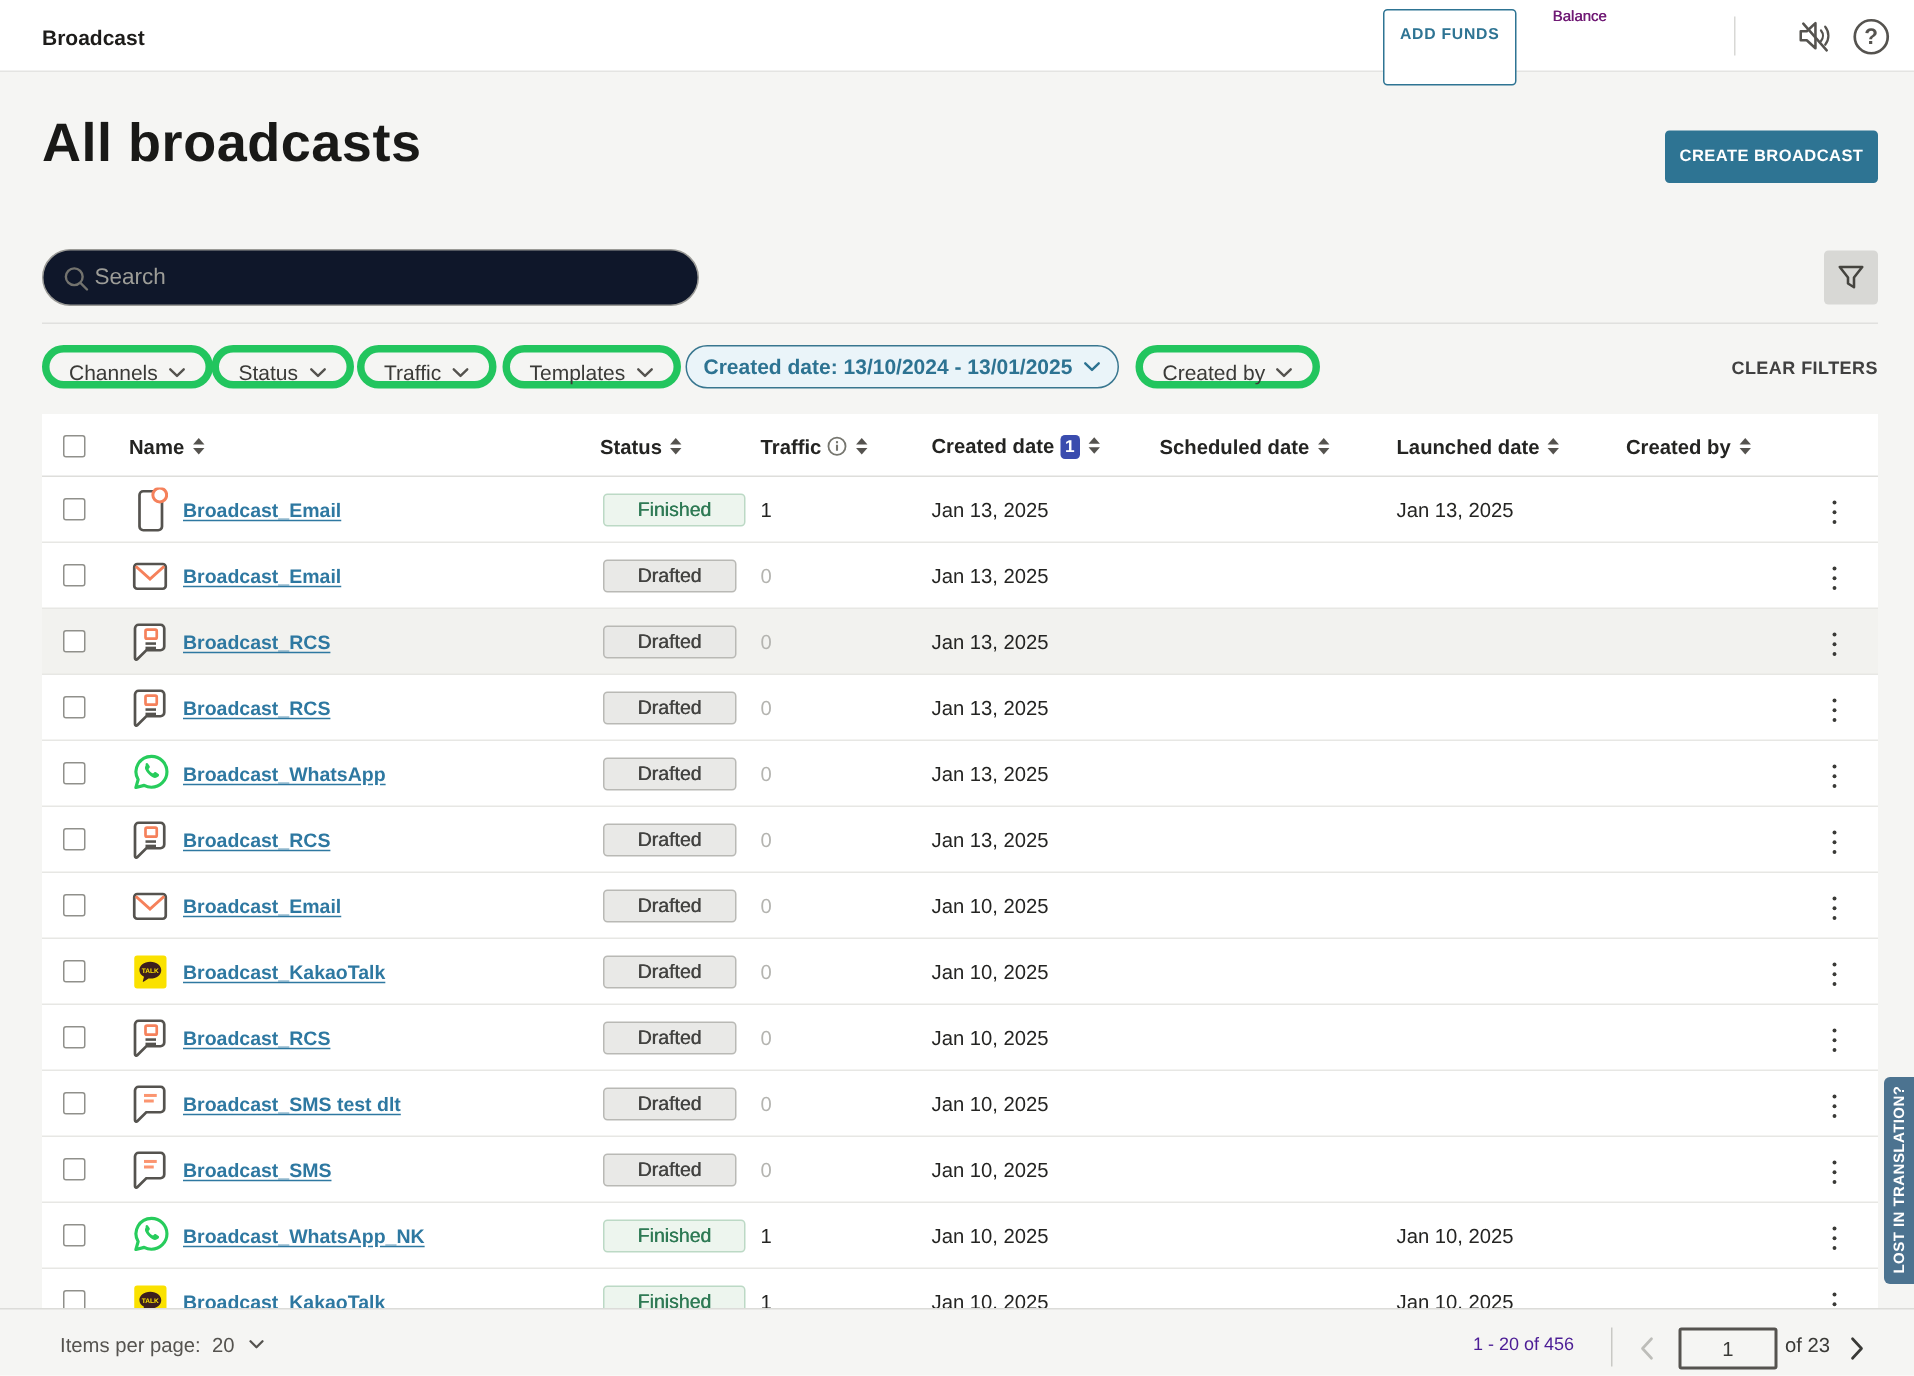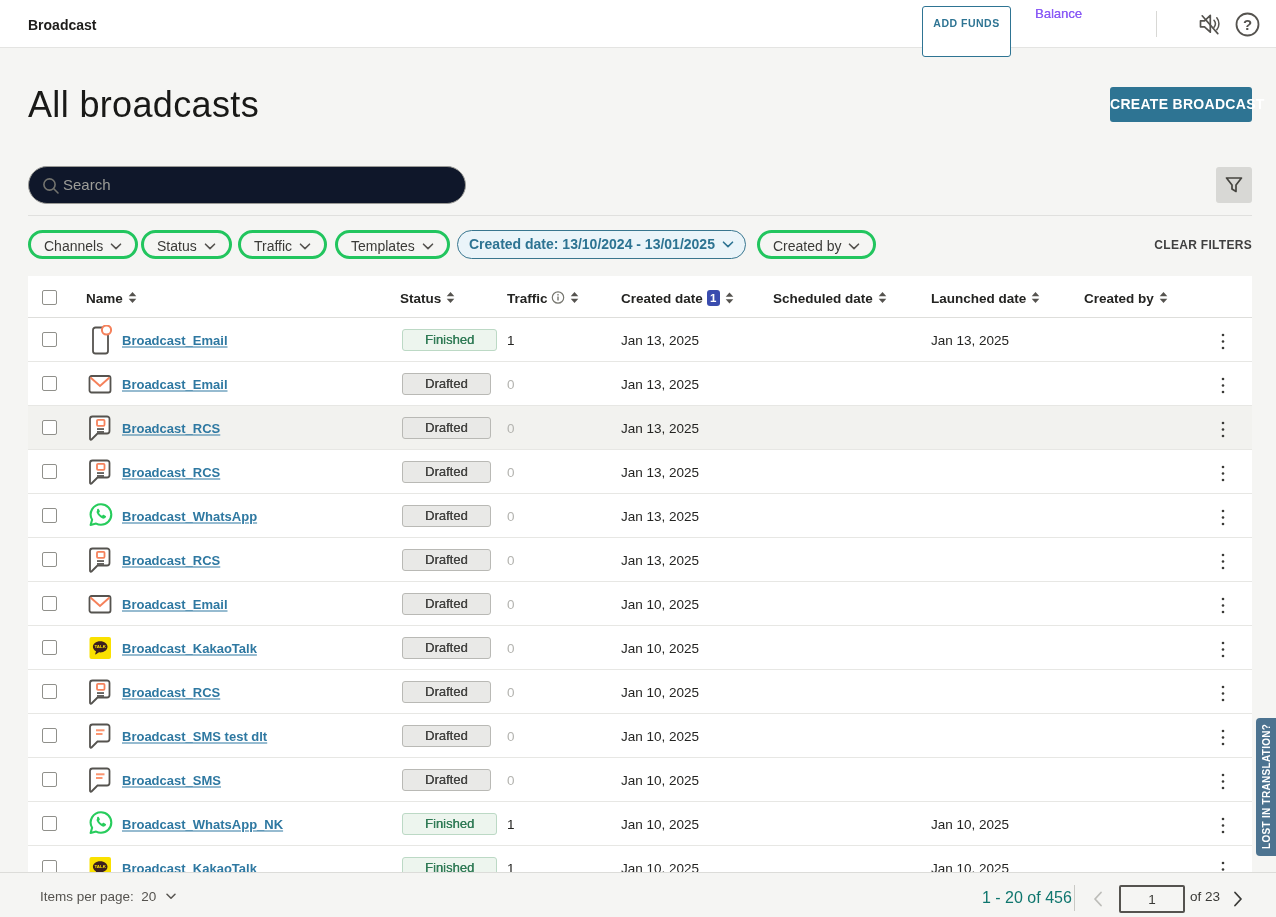--- a/index.html
+++ b/index.html
@@ -2,32 +2,32 @@
 <html><head><meta charset="utf-8">
 <style>
 * { margin:0; padding:0; box-sizing:border-box; }
 html,body { width:1276px; height:917px; overflow:hidden; }
 body { font-family:"Liberation Sans", sans-serif; background:#f5f5f3; position:relative; }
 .abs { position:absolute; }
 
 .topbar { position:absolute; left:0; top:0; width:1276px; height:48px; background:#fff; border-bottom:1px solid #e4e4e2; z-index:5; }
 .brand { position:absolute; left:28px; top:17px; font-size:14px; font-weight:bold; color:#1d1c1a; }
 .addfunds { position:absolute; left:922px; top:6px; width:89px; height:51px; border:1px solid #2e7493; border-radius:3px; color:#2e7493; font-size:10.5px; font-weight:bold; letter-spacing:.5px; text-align:center; line-height:32px; background:#fff; white-space:nowrap; }
-.balance { position:absolute; left:1035px; top:6px; font-size:13px; font-weight:normal; color:#8b5cf6; text-shadow:.3px 0 0 currentColor; }
+.balance { position:absolute; left:1035px; top:6px; font-size:10px; font-weight:normal; color:#701a75; text-shadow:.3px 0 0 currentColor; }
 .topdiv { position:absolute; left:1156px; top:11px; width:1px; height:26px; background:#d8d8d5; }
 
-.h1 { position:absolute; left:28px; top:84px; font-size:36px; font-weight:normal; color:#191917; letter-spacing:.35px; }
-.createbtn { position:absolute; left:1110px; top:87px; width:142px; height:35px; background:#2e7493; border-radius:3px; color:#fff; font-size:14px; font-weight:bold; letter-spacing:.3px; text-align:center; line-height:35px; white-space:nowrap; }
+.h1 { position:absolute; left:28px; top:74px; font-size:36px; font-weight:bold; color:#191917; letter-spacing:.35px; }
+.createbtn { position:absolute; left:1110px; top:87px; width:142px; height:35px; background:#2e7493; border-radius:3px; color:#fff; font-size:11px; font-weight:bold; letter-spacing:.3px; text-align:center; line-height:35px; white-space:nowrap; }
 
 .search { position:absolute; left:28px; top:166px; width:438px; height:38px; background:#0f172a; border:1px solid #9a9a96; border-radius:19px; }
 .search .ph { position:absolute; left:34px; top:9px; font-size:15px; color:#9d9d98; }
 .filterbtn { position:absolute; left:1216px; top:167px; width:36px; height:36px; background:#d8d8d5; border-radius:3px; }
 .hr1 { position:absolute; left:28px; top:215px; width:1224px; height:1px; background:#e0e0de; }
 
-.chip { position:absolute; top:230px; height:29px; border:3px solid #22c55e; border-radius:15px; background:#f5f5f3; font-size:14px; color:#3a3a37; line-height:27px; padding:0 13px; white-space:nowrap; }
+.chip { position:absolute; top:230px; height:29px; border:5px solid #22c55e; border-radius:15px; background:#f5f5f3; font-size:14px; color:#3a3a37; line-height:27px; padding:0 13px; white-space:nowrap; }
 .chip svg { margin-left:7px; vertical-align:1px; }
 .chip.active { border:1.5px solid #38768f; background:#eaf4f9; color:#2d7392; font-weight:bold; line-height:26px; }
 .clearf { position:absolute; top:238px; right:24px; font-size:12px; font-weight:bold; letter-spacing:.3px; color:#404040;margin-left:48px; }
 
 .card { position:absolute; left:28px; top:276px; width:1224px; height:596px; background:#fff; overflow:hidden; }
 .thead { position:absolute; left:0; top:0; width:1224px; height:42px; border-bottom:1px solid #dededb; font-weight:bold; font-size:13.5px; color:#242422; }
 .row { position:absolute; left:0; width:1224px; height:44px; border-bottom:1px solid #e7e7e4; font-size:13.5px; color:#242422; background:#fff; }
 .row.hov { background:#f2f2ef; }
 .cb { position:absolute; left:14px; top:50%; margin-top:-8px; width:15px; height:15px; border:1.5px solid #90908b; border-radius:2px; background:#fff; }
 .cell { position:absolute; top:50%; transform:translateY(-50%); white-space:nowrap; }
@@ -39,21 +39,21 @@
 .tr1 { left:479px; color:#242422; }
 .tr0 { left:479px; color:#b4b4b0; }
 .cd { left:593px; }
 .ld { left:903px; }
 .kebab { position:absolute; left:1193px; top:50%; margin-top:-7px; }
 .sort { vertical-align:-1px; margin-left:5px; }
 .badge1 { display:inline-block; width:13px; height:16px; background:#3a4cae; border-radius:3px; color:#fff; font-size:11.5px; font-weight:bold; text-align:center; line-height:16px; vertical-align:1px; margin-left:4px; }
 
 .footer { position:absolute; left:0; top:872px; width:1276px; height:45px; background:#f5f5f3; border-top:1px solid #dcdcd9; z-index:4; }
 .footer .ipp { position:absolute; left:40px; top:16px; font-size:13.5px; color:#55534f; }
-.footer .range { position:absolute; left:982px; top:16px; font-size:16px; color:#0f766e; }
+.footer .range { position:absolute; left:982px; top:16px; font-size:12px; color:#4c1d95; }
 .fdiv { position:absolute; left:1074px; top:12px; width:1px; height:26px; background:#c9c9c5; }
 .pagebox { position:absolute; left:1119px; top:12px; width:66px; height:28px; border:2px solid #55534f; border-radius:2px; background:#f5f5f3; text-align:center; line-height:25px; font-size:13.5px; color:#3a3a37; }
 .of23 { position:absolute; left:1190px; top:16px; font-size:13.5px; color:#3a3a37; }
 
 .tab { position:absolute; left:1256px; top:718px; width:20px; height:138px; background:#4c7390; border-radius:4px 0 0 4px; z-index:6; }
 .tab span { position:absolute; left:4.5px; top:131px; transform-origin:0 0; transform:rotate(-90deg); color:#fff; font-size:10px; font-weight:bold; letter-spacing:.3px; white-space:nowrap; }
 </style></head>
 <body>
 
 <div class="topbar">

